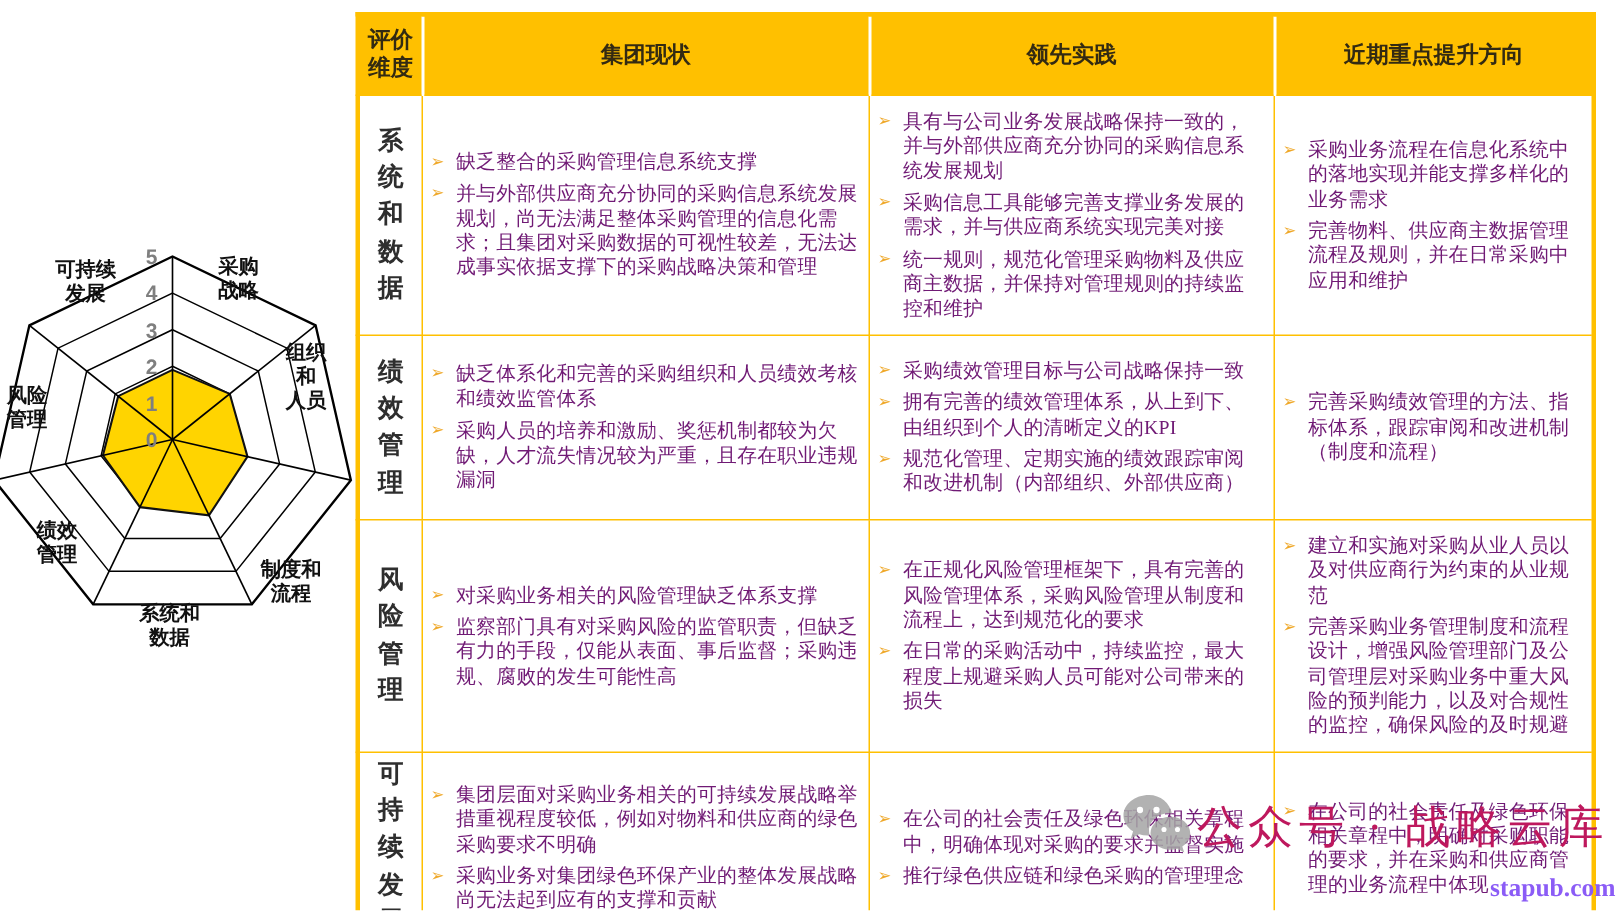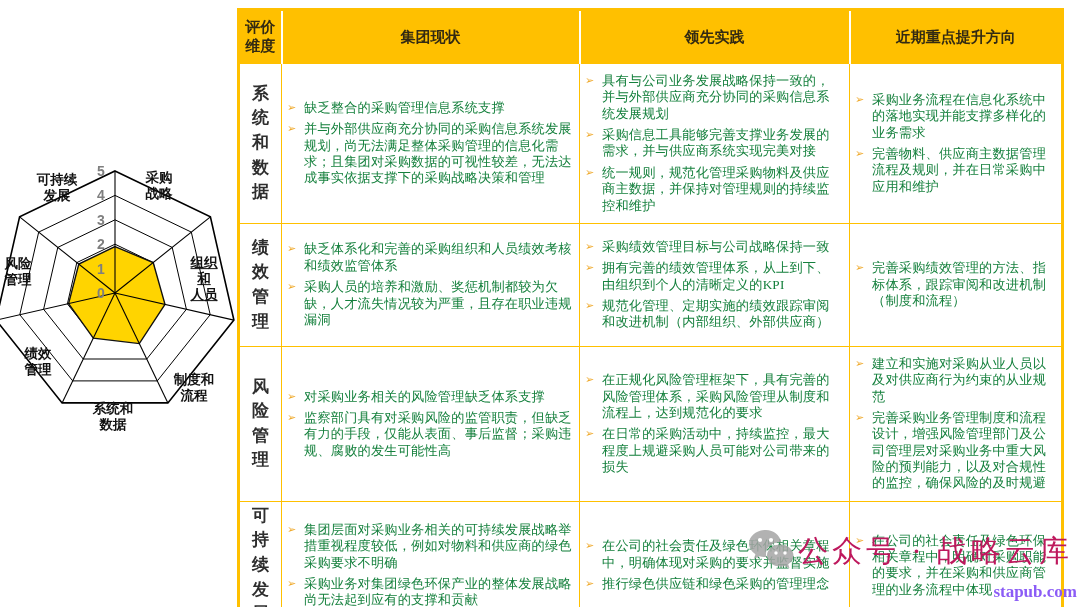--- a/index.html
+++ b/index.html
@@ -26,21 +26,21 @@
   .eval-table tbody tr:nth-child(1){height:147px;}
   .eval-table tbody tr:nth-child(2){height:123px;}
   .eval-table tbody tr:nth-child(3){height:133px;}
   .eval-table tbody tr:nth-child(4){height:127px;}
   .dim-label{font-size:17px;font-weight:bold;color:#2e2e2e;text-align:center;
              white-space:pre-line;line-height:1.45;padding:2px 0;}
   .cell{padding:4px 7px 4px 5px;}
   .bullet{display:flex;align-items:flex-start;margin:5px 0;}
   .bullet .marker{flex:0 0 17px;color:#EFA829;font-size:11px;line-height:16px;
                   font-family:"DejaVu Sans",sans-serif;}
-  .bullet .btext{font-size:13.2px;line-height:1.24;color:#15803d;letter-spacing:0.2px;}
+  .bullet .btext{font-size:13.2px;line-height:1.24;color:#701a75;letter-spacing:0.2px;}
 
   
   .watermark{position:absolute;left:746px;top:528px;display:flex;align-items:center;
              pointer-events:none;z-index:5;}
   .watermark .wm-text{font-size:30px;color:#be185d;letter-spacing:4px;white-space:nowrap;}
   .site-link{position:absolute;right:3px;top:582px;font-size:17px;font-weight:bold;
              color:#8b5cf6;z-index:5;}
 </style>
 </head>
 <body>
@@ -65,21 +65,21 @@
       </svg>
     <div id="radar-overlays">
         <div class="scale-num" style="left: 101px; top: 16px;">5</div>
         <div class="scale-num" style="left: 101px; top: 40.4px;">4</div>
         <div class="scale-num" style="left: 101px; top: 64.8px;">3</div>
         <div class="scale-num" style="left: 101px; top: 89.2px;">2</div>
         <div class="scale-num" style="left: 101px; top: 113.6px;">1</div>
         <div class="scale-num" style="left: 101px; top: 138px;">0</div>
         <div class="axis-label" style="left: 159px; top: 31px; text-align: right;">采购
 战略</div>
-        <div class="axis-label" style="left: 204px; top: 124px; text-decoration: underline;">组织和
+        <div class="axis-label" style="left: 204px; top: 96px;">组织和
 人员</div>
         <div class="axis-label" style="left: 194px; top: 213px; margin-top: 20px;">制度和
 流程</div>
         <div class="axis-label" style="left: 113px; top: 262px;">系统和
 数据</div>
         <div class="axis-label" style="left: 38px; top: 207px; text-align: center;">绩效
 管理</div>
         <div class="axis-label" style="left: 18px; top: 117px;">风险
 管理</div>
         <div class="axis-label" style="left: 57px; top: 33px;">可持续

